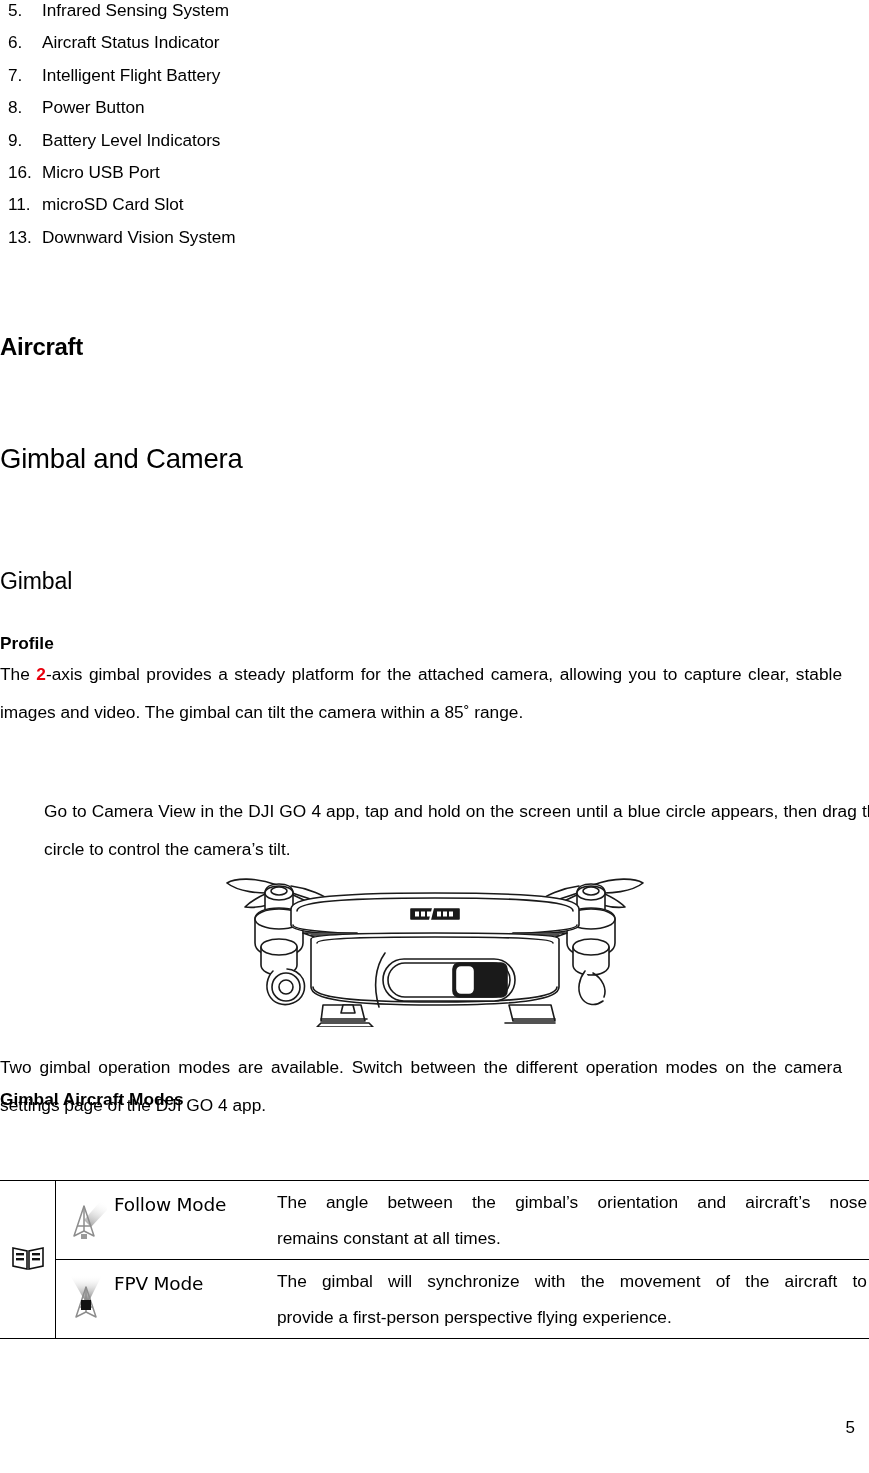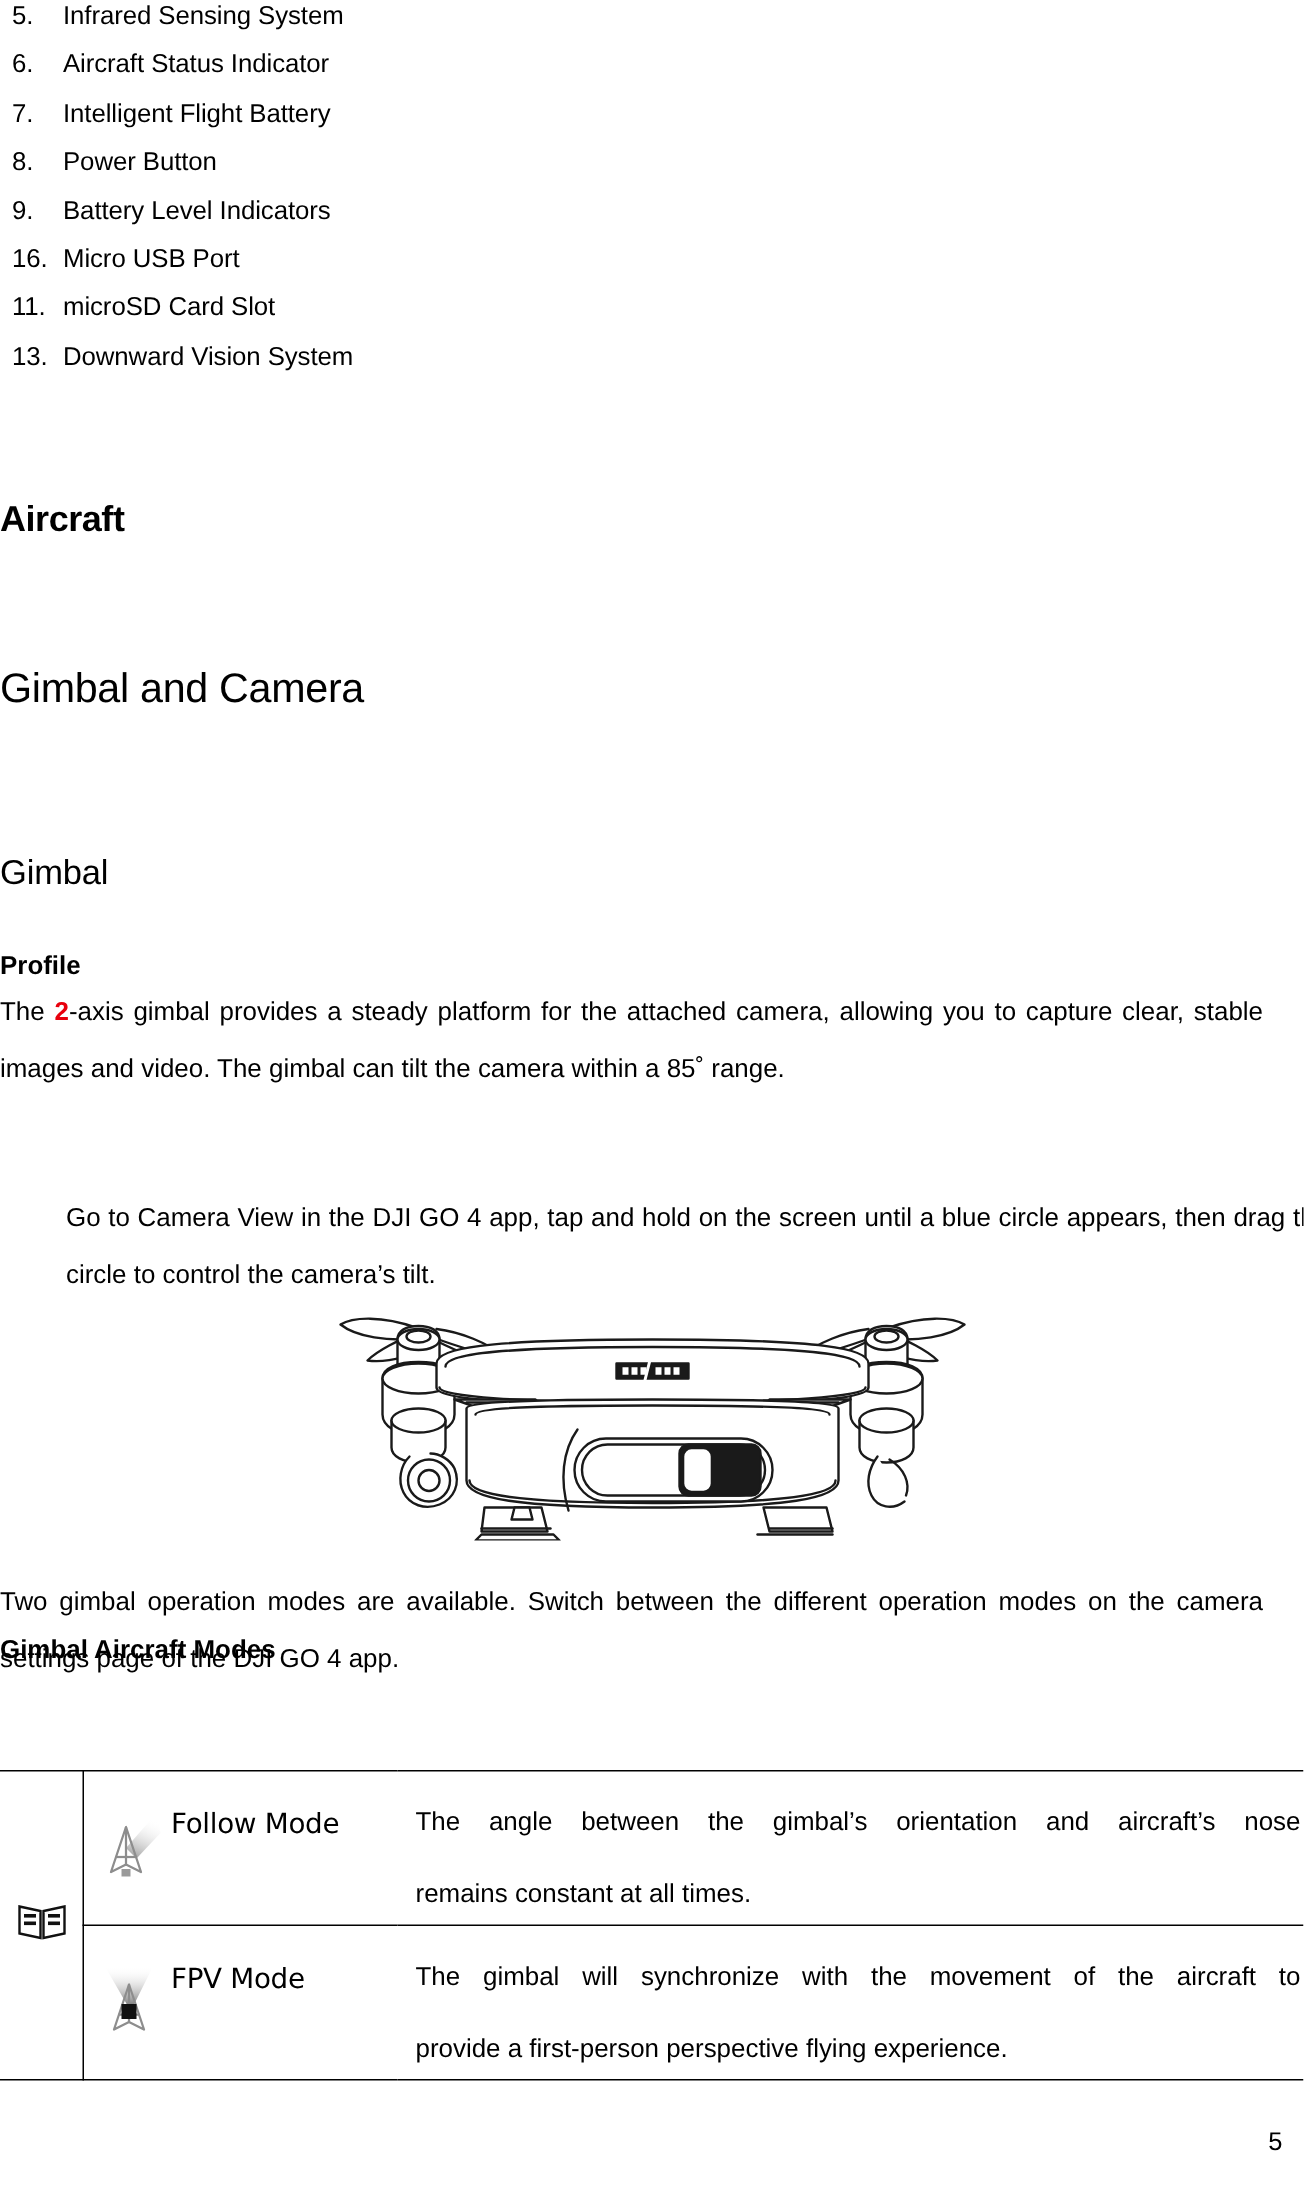--- a/index.html
+++ b/index.html
@@ -145,21 +145,20 @@
   }
   .cell-desc {
     padding: 3px 2px 3px 12px !important;
     font-size: 17.3px;
     line-height: 36px;
     text-align: justify;
     text-justify: inter-word;
   }
   .cell-desc .d-line {
     display: block;
-    margin-top: 12px;
   }
   .cell-desc .d-line.stretch {
     text-align: justify;
     text-align-last: justify;
   }
   .mode-inner {
     display: flex;
     align-items: flex-start;
     gap: 6px;
   }

